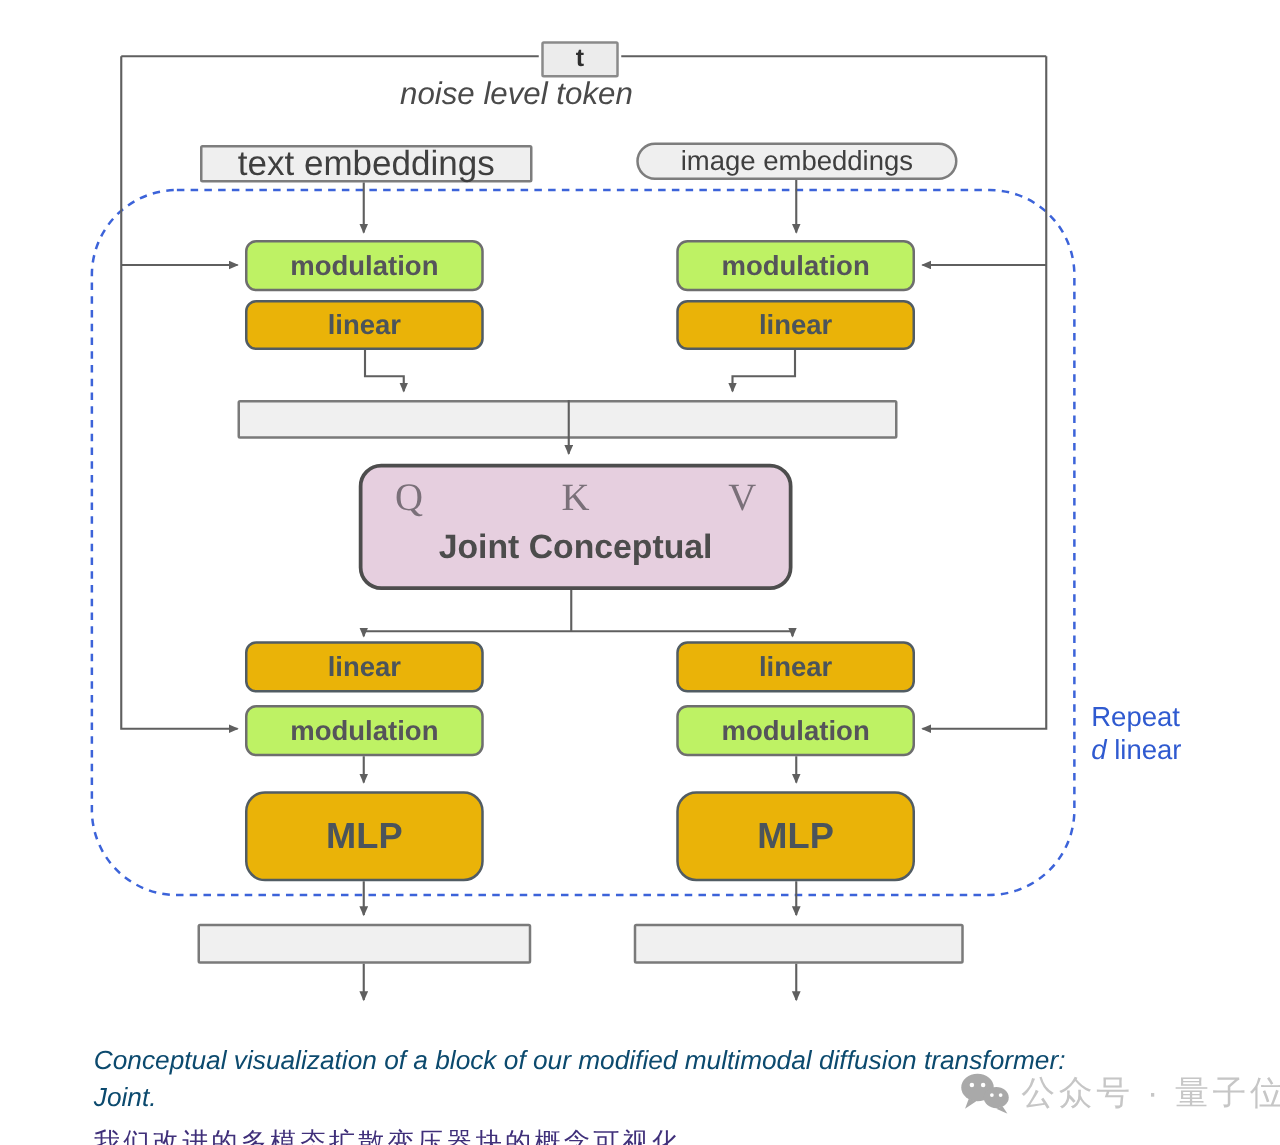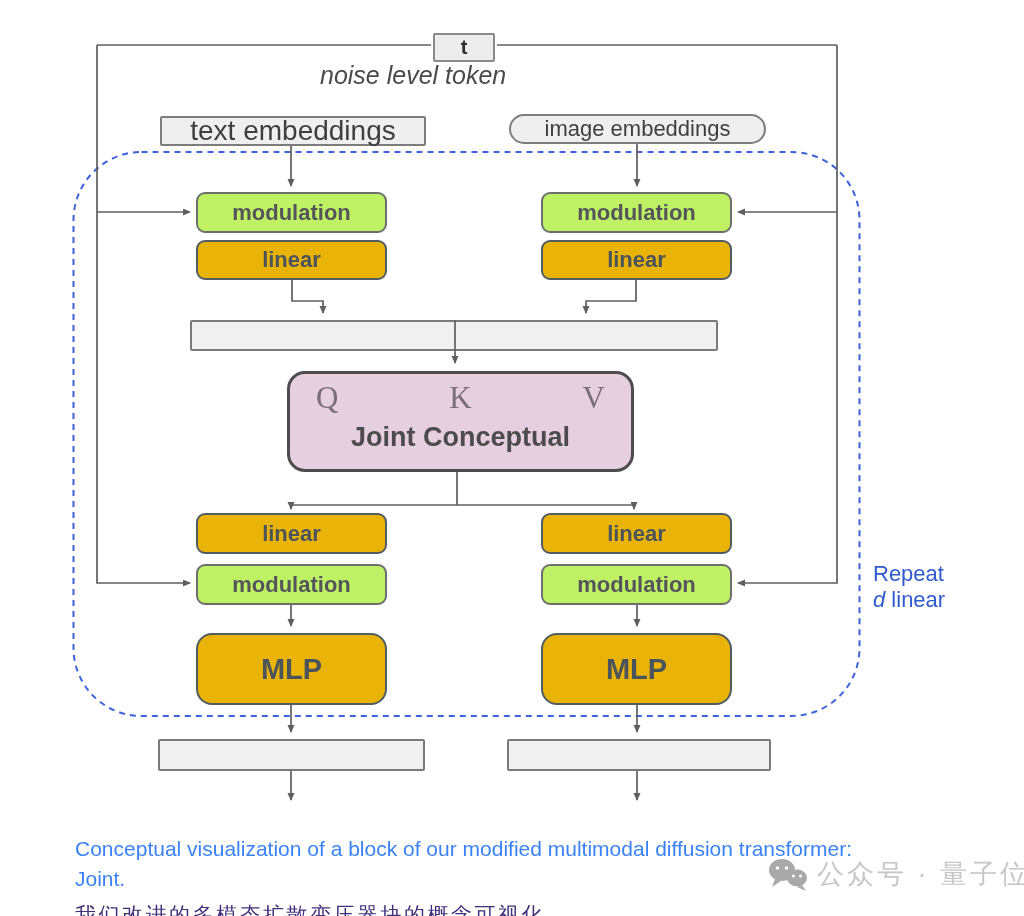--- a/index.html
+++ b/index.html
@@ -32,21 +32,21 @@
   .noise-label{
     position:absolute;left:320px;top:61px;width:290px;height:30px;
     font-style:italic;font-size:25px;color:#4a4a4a;text-align:left;z-index:2;
   }
   .repeat{
     position:absolute;left:873px;top:561px;width:150px;
     color:#2f5ad0;font-size:22px;line-height:1.17;z-index:2;
   }
   .caption{
     position:absolute;left:75px;top:834px;width:930px;
-    font-size:21px;line-height:30px;color:#3b82f6;z-index:2;
+    font-style:italic;font-size:21px;line-height:30px;color:#0c4a6e;z-index:2;
   }
   .watermark{
     position:absolute;left:768px;top:856px;display:flex;align-items:center;
     gap:9px;z-index:3;
   }
   .watermark-label{font-size:27px;color:#c6c6c6;letter-spacing:3px;white-space:nowrap;}
   .clipped-cn{
     position:absolute;left:75px;top:903px;font-size:21px;line-height:1.1;
     letter-spacing:2.5px;color:#40307a;white-space:nowrap;z-index:2;
   }

